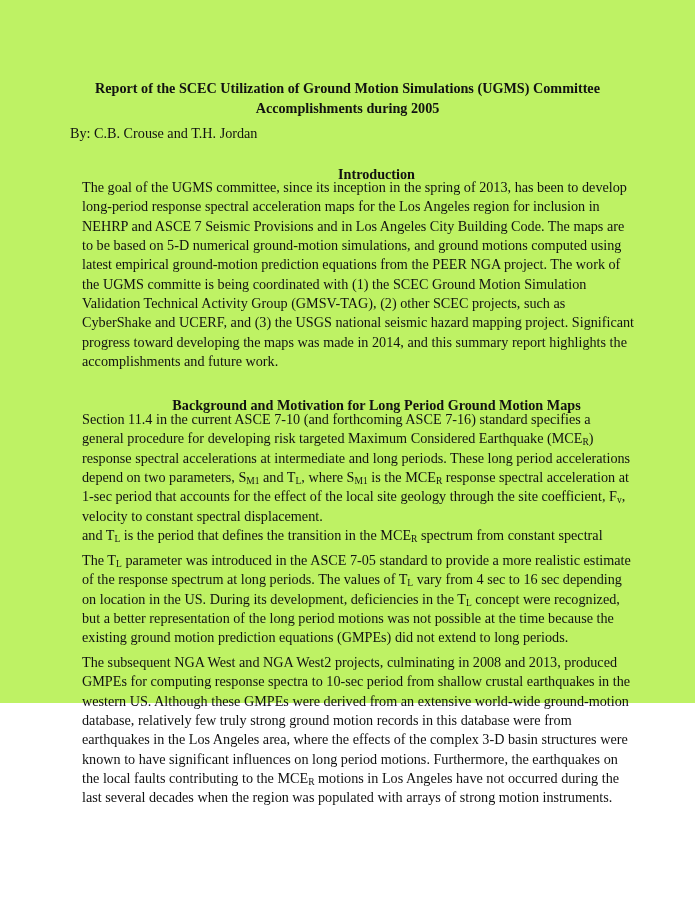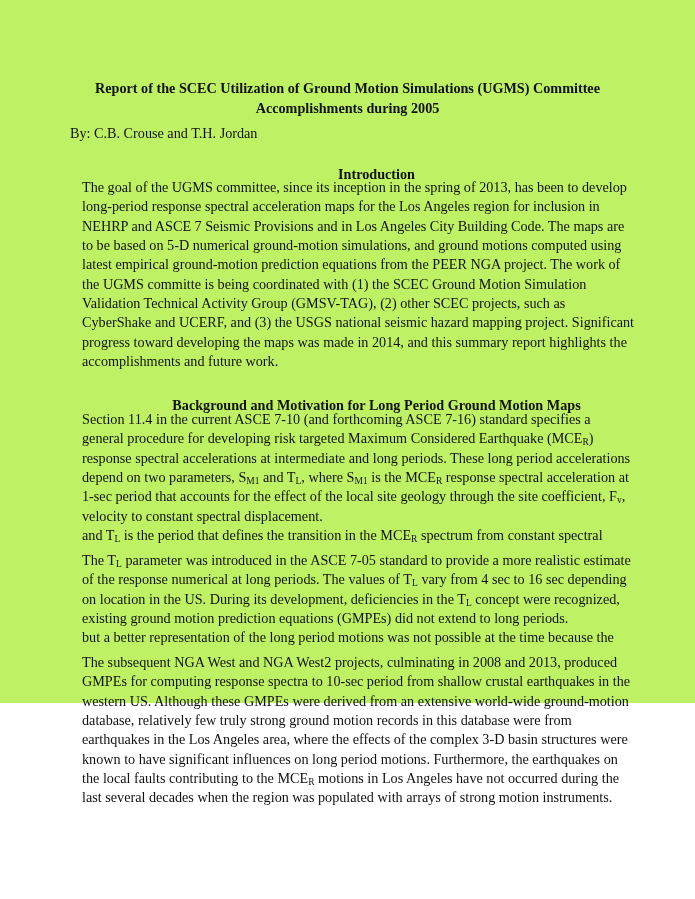--- a/index.html
+++ b/index.html
@@ -60,24 +60,24 @@
       <span class="line"><span>Section 11.4 in the current ASCE 7-10 (and forthcoming ASCE 7-16) standard specifies a</span></span>
       <span class="line"><span>general procedure for developing risk targeted Maximum Considered Earthquake (MCE</span><sub>R</sub><span>)</span></span>
       <span class="line"><span>response spectral accelerations at intermediate and long periods. These long period accelerations</span></span>
       <span class="line"><span>depend on two parameters, S</span><sub>M1</sub><span> and T</span><sub>L</sub><span>, where S</span><sub>M1</sub><span> is the MCE</span><sub>R</sub><span> response spectral acceleration at</span></span>
       <span class="line"><span>1-sec period that accounts for the effect of the local site geology through the site coefficient, F</span><sub>v</sub><span>,</span></span>
       <span class="line"><span>velocity to constant spectral displacement.</span></span>
       <span class="line"><span>and T</span><sub>L</sub><span> is the period that defines the transition in the MCE</span><sub>R</sub><span> spectrum from constant spectral</span></span>
     </p>
   <p class="para rich" style="top:551px">
       <span class="line"><span>The T</span><sub>L</sub><span> parameter was introduced in the ASCE 7-05 standard to provide a more realistic estimate</span></span>
-      <span class="line"><span>of the response numerical at long periods. The values of T</span><sub>L</sub><span> vary from 4 sec to 16 sec depending</span></span>
+      <span class="line"><span>of the response spectrum at long periods. The values of T</span><sub>L</sub><span> vary from 4 sec to 16 sec depending</span></span>
       <span class="line"><span>on location in the US. During its development, deficiencies in the T</span><sub>L</sub><span> concept were recognized,</span></span>
+      <span class="line"><span>but a better representation of the long period motions was not possible at the time because the</span></span>
       <span class="line"><span>existing ground motion prediction equations (GMPEs) did not extend to long periods.</span></span>
-      <span class="line"><span>but a better representation of the long period motions was not possible at the time because the</span></span>
     </p>
   <p class="para rich" style="top:653px">
       <span class="line"><span>The subsequent NGA West and NGA West2 projects, culminating in 2008 and 2013, produced</span></span>
       <span class="line"><span>GMPEs for computing response spectra to 10-sec period from shallow crustal earthquakes in the</span></span>
       <span class="line"><span>western US. Although these GMPEs were derived from an extensive world-wide ground-motion</span></span>
       <span class="line"><span>database, relatively few truly strong ground motion records in this database were from</span></span>
       <span class="line"><span>earthquakes in the Los Angeles area, where the effects of the complex 3-D basin structures were</span></span>
       <span class="line"><span>known to have significant influences on long period motions. Furthermore, the earthquakes on</span></span>
       <span class="line"><span>the local faults contributing to the MCE</span><sub>R</sub><span> motions in Los Angeles have not occurred during the</span></span>
       <span class="line"><span>last several decades when the region was populated with arrays of strong motion instruments.</span></span>

